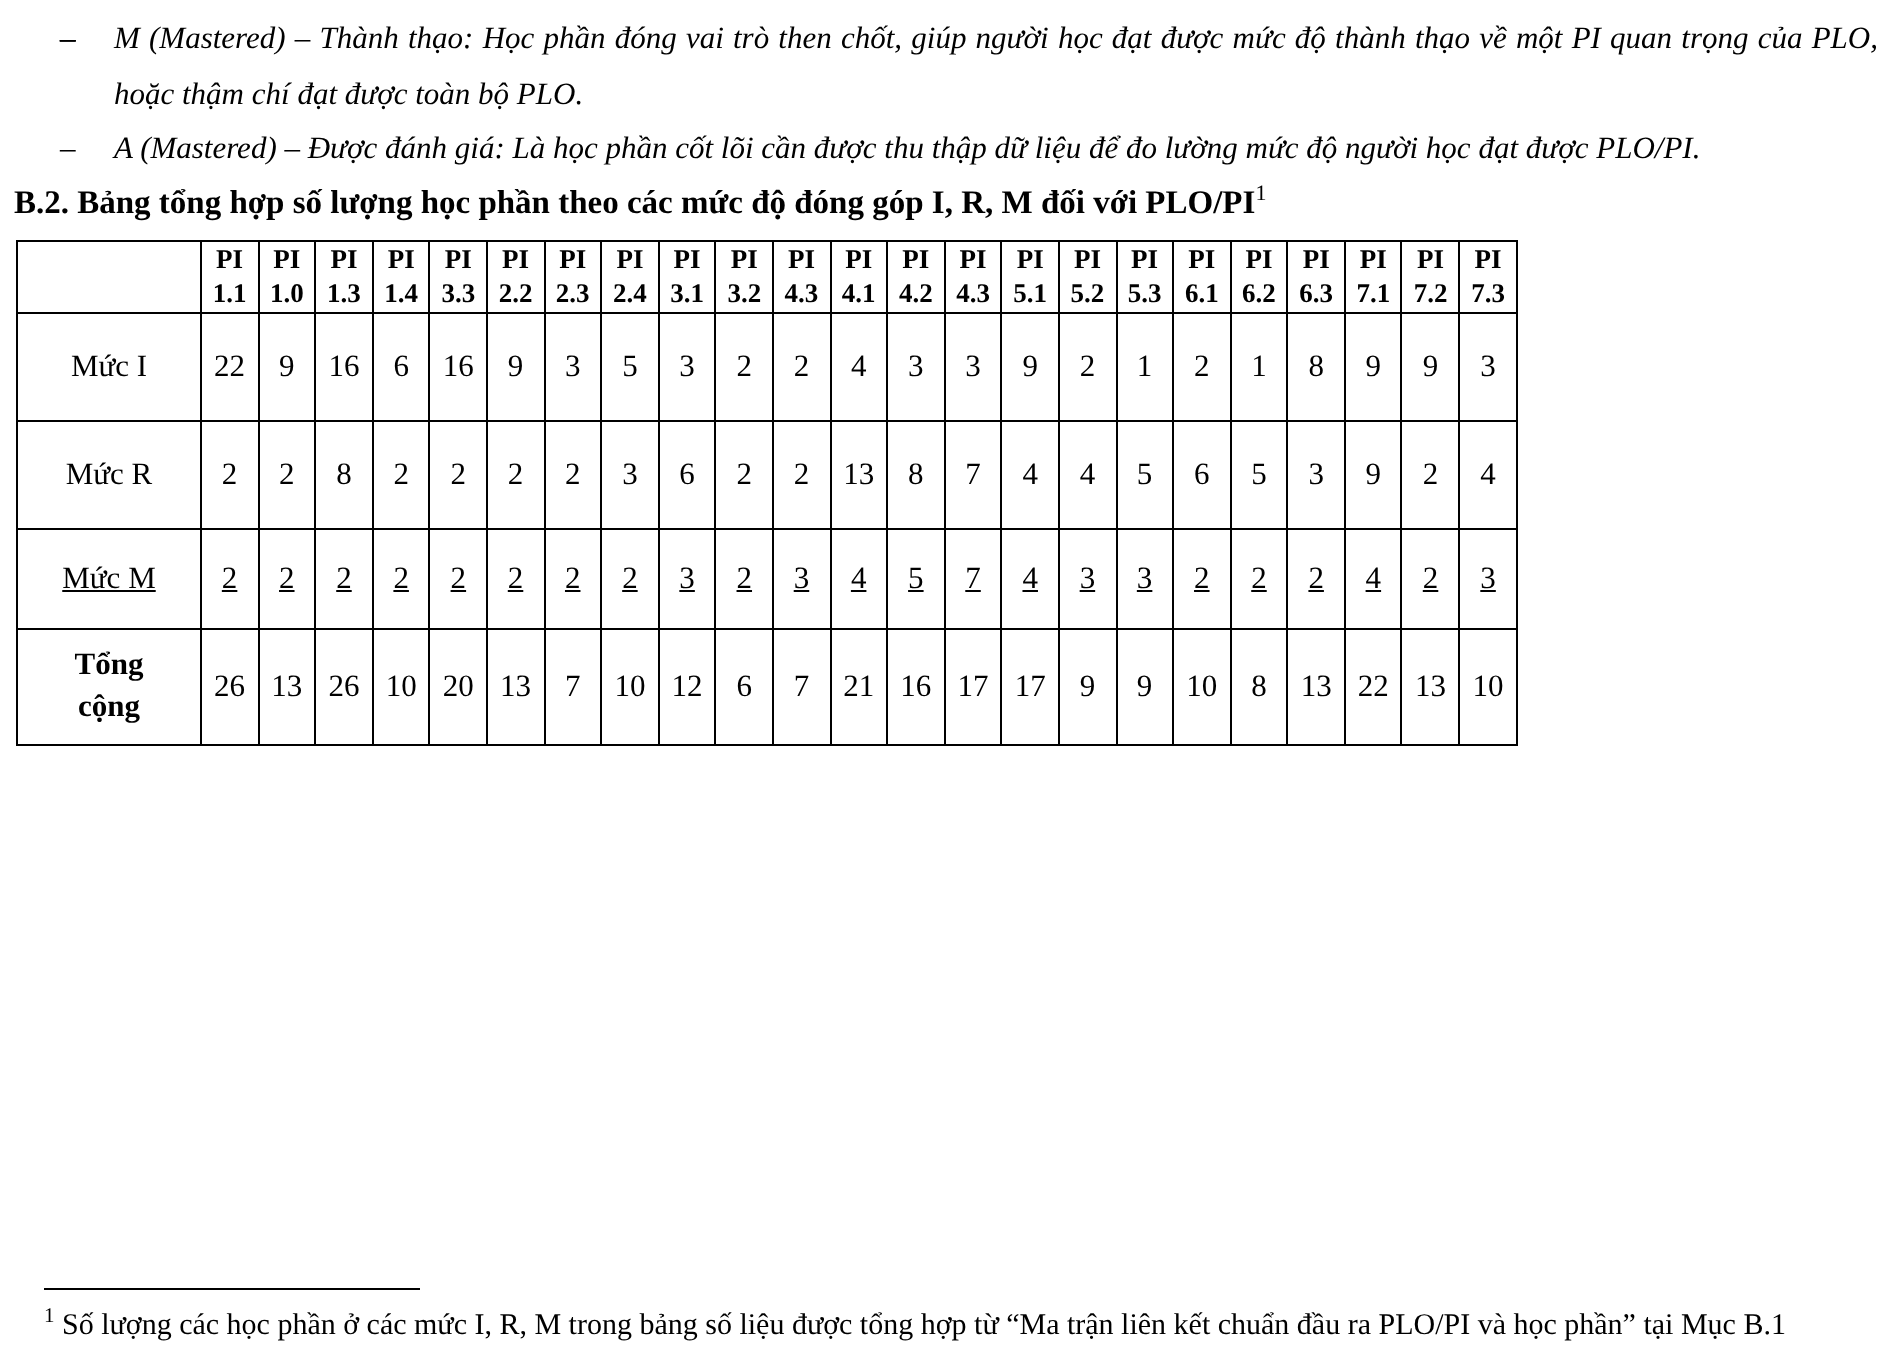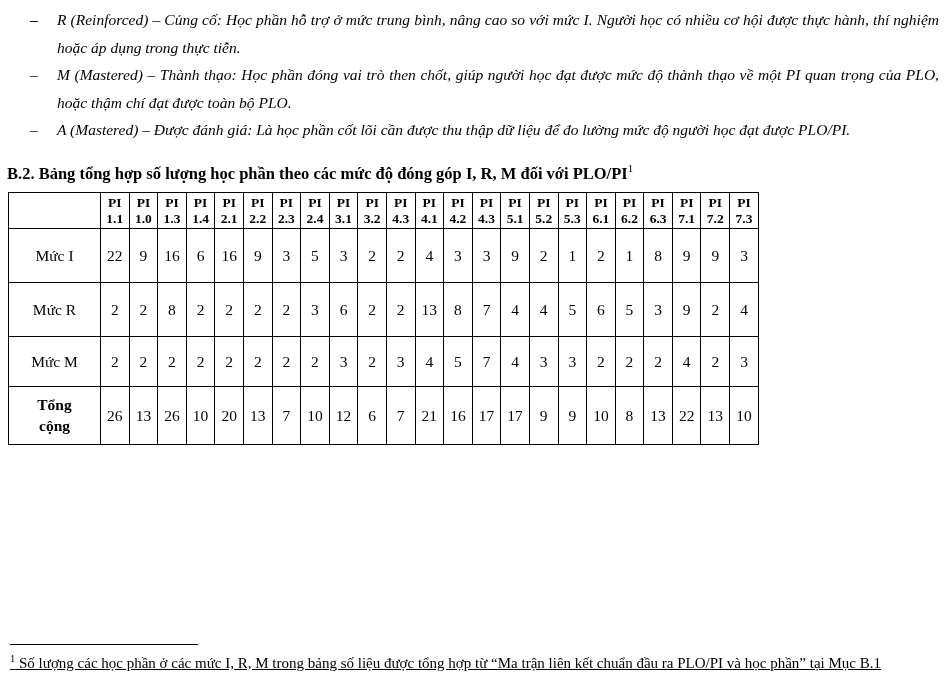--- a/index.html
+++ b/index.html
@@ -26,21 +26,21 @@
     line-height:27.6px;
     text-align:justify;
   }
   .bullets .marker {
     position:absolute;
     left:30px; top:0;
     font-style:italic;
   }
   
   .heading {
-    margin:18px 5px 9px 7px;
+    margin:2px 5px 9px 7px;
     font-size:16.5px;
     font-weight:bold;
     line-height:1.2;
   }
   .heading sup { font-size:11px; font-weight:normal; }
   
   table.summary {
     border-collapse:collapse;
     table-layout:fixed;
     width:751px;
@@ -55,55 +55,53 @@
   }
   table.summary thead th {
     font-weight:bold;
     font-size:13.5px;
     line-height:1.2;
     height:36px;
   }
   table.summary tbody td { font-size:15.5px; font-weight:normal; }
   table.summary tbody tr:nth-child(1) { height:54px; }
   table.summary tbody tr:nth-child(2) { height:54px; }
-  table.summary tbody tr:nth-child(3) { height:50px; }
+  table.summary tbody tr:nth-child(3) { height:50px;text-decoration:underline; }
   table.summary tbody tr:nth-child(4) { height:58px;font-family:Liberation Serif, serif; }
   table.summary td.row-label { font-size:15.5px; }
   table.summary tr.total td.row-label {
     font-weight:bold;
     padding:0 15px;
     line-height:1.35;
   }
   
   .footnote {
     position:absolute;
-    left:10px; right:5px; bottom:2px;
+    left:22px; right:5px; bottom:2px;
     font-size:15px;
     line-height:1.35;
-    text-decoration:underline;
   }
   .footnote-rule {
     width:188px;
     border-top:1px solid #000;
     margin-bottom:7px;
   }
   .footnote sup { font-size:10.5px; }
 </style>
 </head>
 <body>
 
 <div class="page">
 
   <ul class="bullets">
     <li>
       <span class="marker">–</span>
     </li>
     <li>
       <span class="marker">–</span>
-      <span>R (Reinforced) – Củng cố: Học phần hỗ trợ ở mức trung bình, nâng cao so với mức I. Người học có nhiều cơ hội được thực hành, thí nghiệm hoặc áp dụng trong thực tiễn.</span>
     </li>
     <li>
       <span class="marker">–</span>
       <span>M (Mastered) – Thành thạo: Học phần đóng vai trò then chốt, giúp người học đạt được mức độ thành thạo về một PI quan trọng của PLO, hoặc thậm chí đạt được toàn bộ PLO.</span>
     </li>
     <li>
       <span class="marker">–</span>
       <span>A (Mastered) – Được đánh giá: Là học phần cốt lõi cần được thu thập dữ liệu để đo lường mức độ người học đạt được PLO/PI.</span>
     </li>
   </ul>
@@ -151,21 +149,21 @@
           <th>
             <div>PI</div>
             <div>1.3</div>
           </th>
           <th>
             <div>PI</div>
             <div>1.4</div>
           </th>
           <th>
             <div>PI</div>
-            <div>2.1</div>
+            <div>3.3</div>
           </th>
           <th>
             <div>PI</div>
             <div>2.2</div>
           </th>
           <th>
             <div>PI</div>
             <div>2.3</div>
           </th>
           <th>

